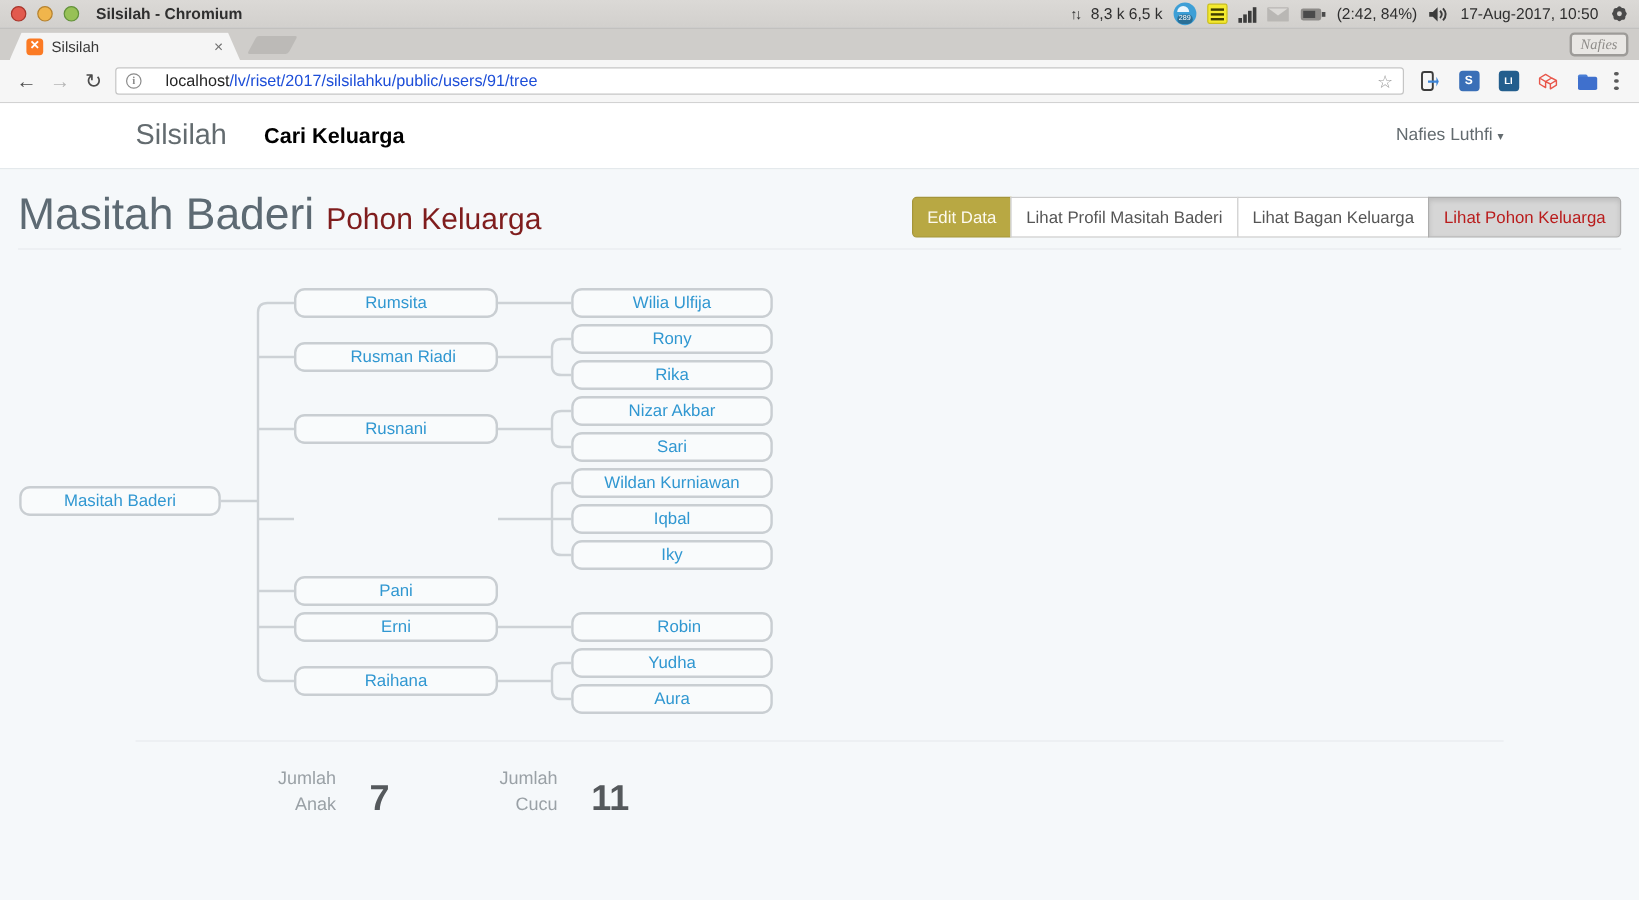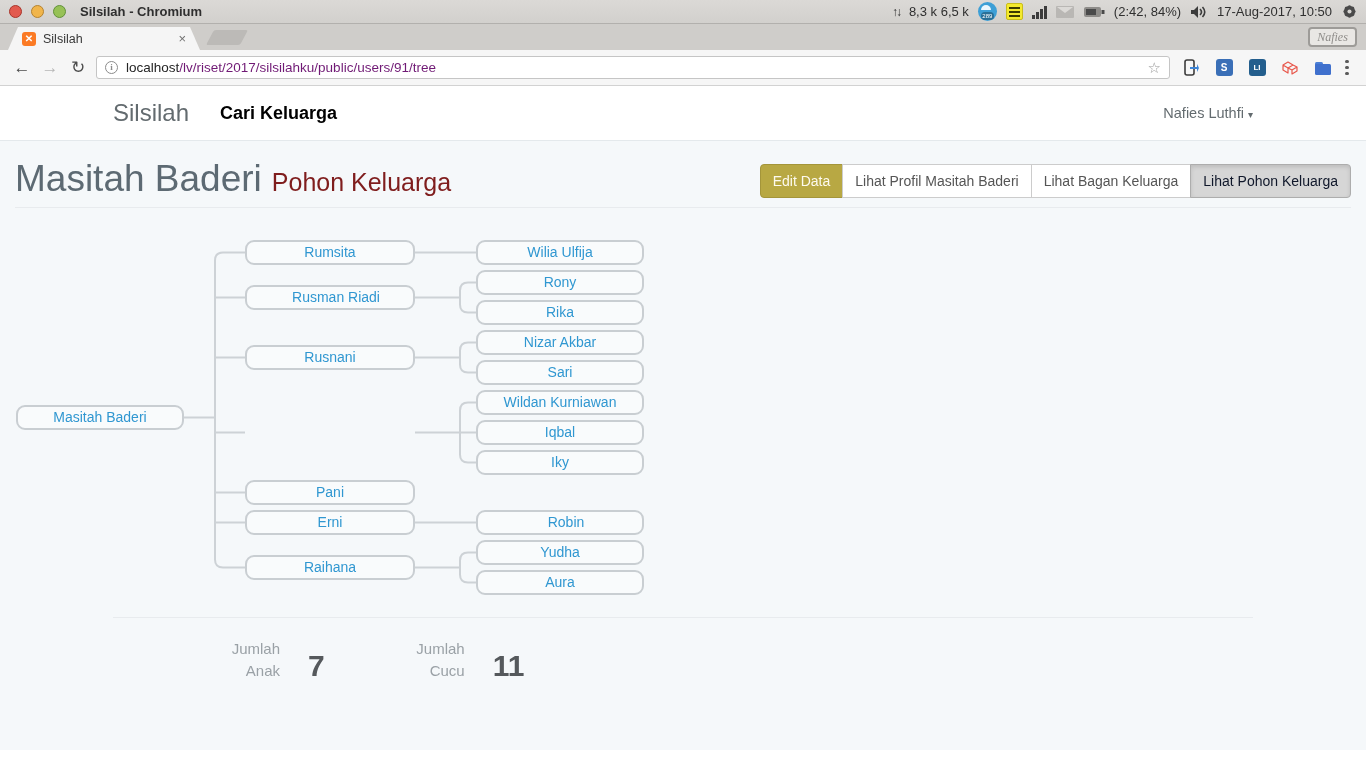--- a/index.html
+++ b/index.html
@@ -54,22 +54,22 @@
   .toolbar { position:absolute; top:50px; left:0; width:1366px; height:36px; background:#f6f6f6;
              border-bottom:1px solid #d2d2d2; display:flex; align-items:center; }
   .nav-btn { width:28px; text-align:center; font-size:17px; color:#4c4c4c; }
   .nav-btn.disabled { color:#b6b6b6; }
   .omnibox { flex:0 0 auto; width:1074px; height:23px; margin-left:4px; background:#fff;
              border:1px solid #c5c5c5; border-radius:3px; display:flex; align-items:center;
              padding:0 8px; font-size:13.5px; }
   .info-icon { width:13px; height:13px; border:1.5px solid #8b8b8b; border-radius:50%;
                color:#8b8b8b; font-size:9px; line-height:10px; text-align:center;
                font-family:"Liberation Serif", serif; font-weight:bold; margin-right:8px; flex:none; }
-  .url-host { color:#242424; }
-  .url-path { color:#701a75; }
+  .url-host { color:#242424;margin-left:12px; }
+  .url-path { color:#1d4ed8; }
   .star-icon { margin-left:auto; color:#9a9a9a; font-size:15px; }
   .ext-row { display:flex; align-items:center; gap:15px; margin-left:12px; }
   .ext { width:18px; height:18px; display:flex; align-items:center; justify-content:center; }
   .ext-square { width:17px; height:17px; border-radius:3px; color:#fff; font-size:10px;
                 font-weight:bold; text-align:center; line-height:17px; }
   .menu-dots { display:flex; flex-direction:column; gap:2.5px; margin:0 14px 0 13px; }
   .menu-dots i { width:3.5px; height:3.5px; border-radius:50%; background:#5a5a5a; }
 
   
   .app-navbar { position:absolute; top:86px; left:0; width:1366px; height:55px; background:#fff;
@@ -84,21 +84,21 @@
   .heading { position:absolute; top:158px; left:15px; }
   .page-title { font-size:37px; color:#5d6a73; }
   .page-subtitle { font-size:25px; color:#7f1d1d; margin-left:10px; }
   .hr1 { position:absolute; top:207px; left:15px; right:15px; height:1px; background:#e8ebee; }
   .btn-group { position:absolute; top:164px; right:15px; display:flex; height:34px; }
   .btn { font-size:14px; padding:0 12px; display:flex; align-items:center; border:1px solid #ccc;
          background:#fff; color:#555; margin-left:-1px; white-space:nowrap; }
   .btn.first { border-radius:4px 0 0 4px; margin-left:0; }
   .btn.last  { border-radius:0 4px 4px 0; }
   .btn.gold { background:#b8a843; border-color:#a4953a; color:#fdfaef; }
-  .btn.pressed { background:#d6d6d6; border-color:#adadad; color:#0f172a;
+  .btn.pressed { background:#d6d6d6; border-color:#adadad; color:#b91c1c;
                  box-shadow:inset 0 2px 4px rgba(0,0,0,.12);text-align:center; }
 
   
   .tree-layer { position:absolute; inset:0; pointer-events:none; }
   .tree-layer svg { position:absolute; inset:0; }
   .tree-node { position:absolute; height:25px; border:2px solid #c9ced2; border-radius:9px;
                background:#f9fbfc; color:#3097d1; font-size:14px; text-align:center;
                line-height:21px; pointer-events:auto; }
 
   

